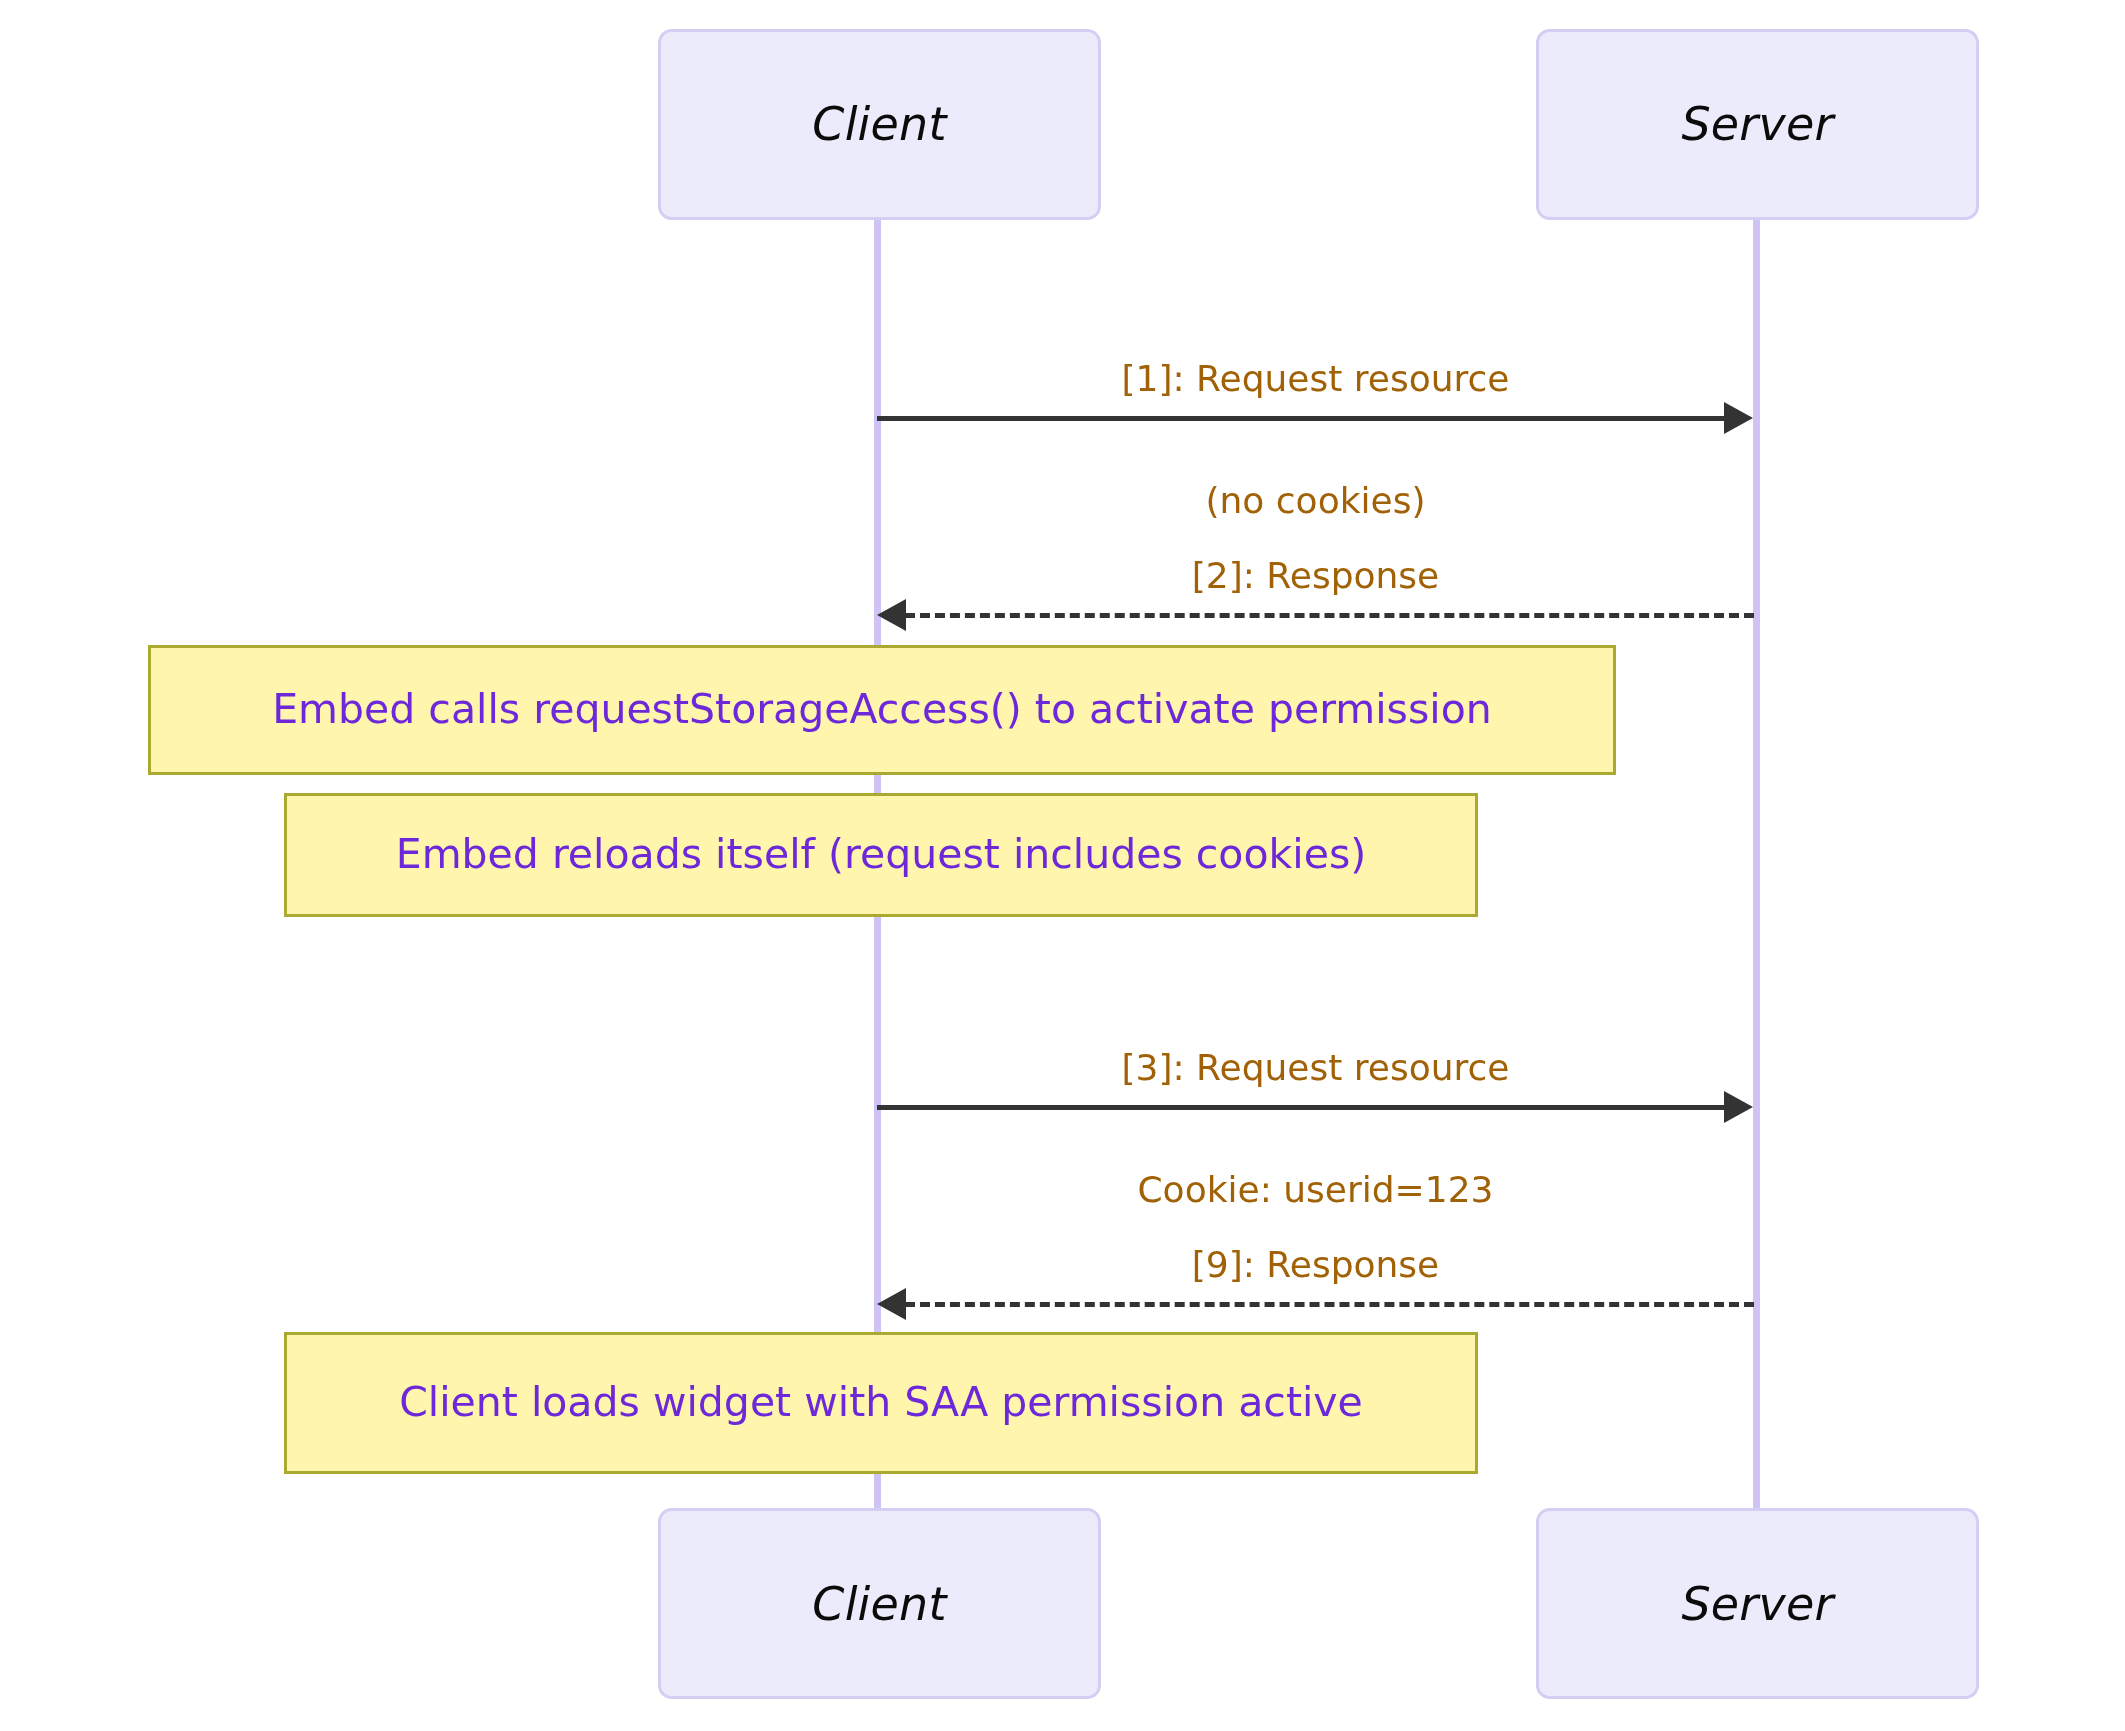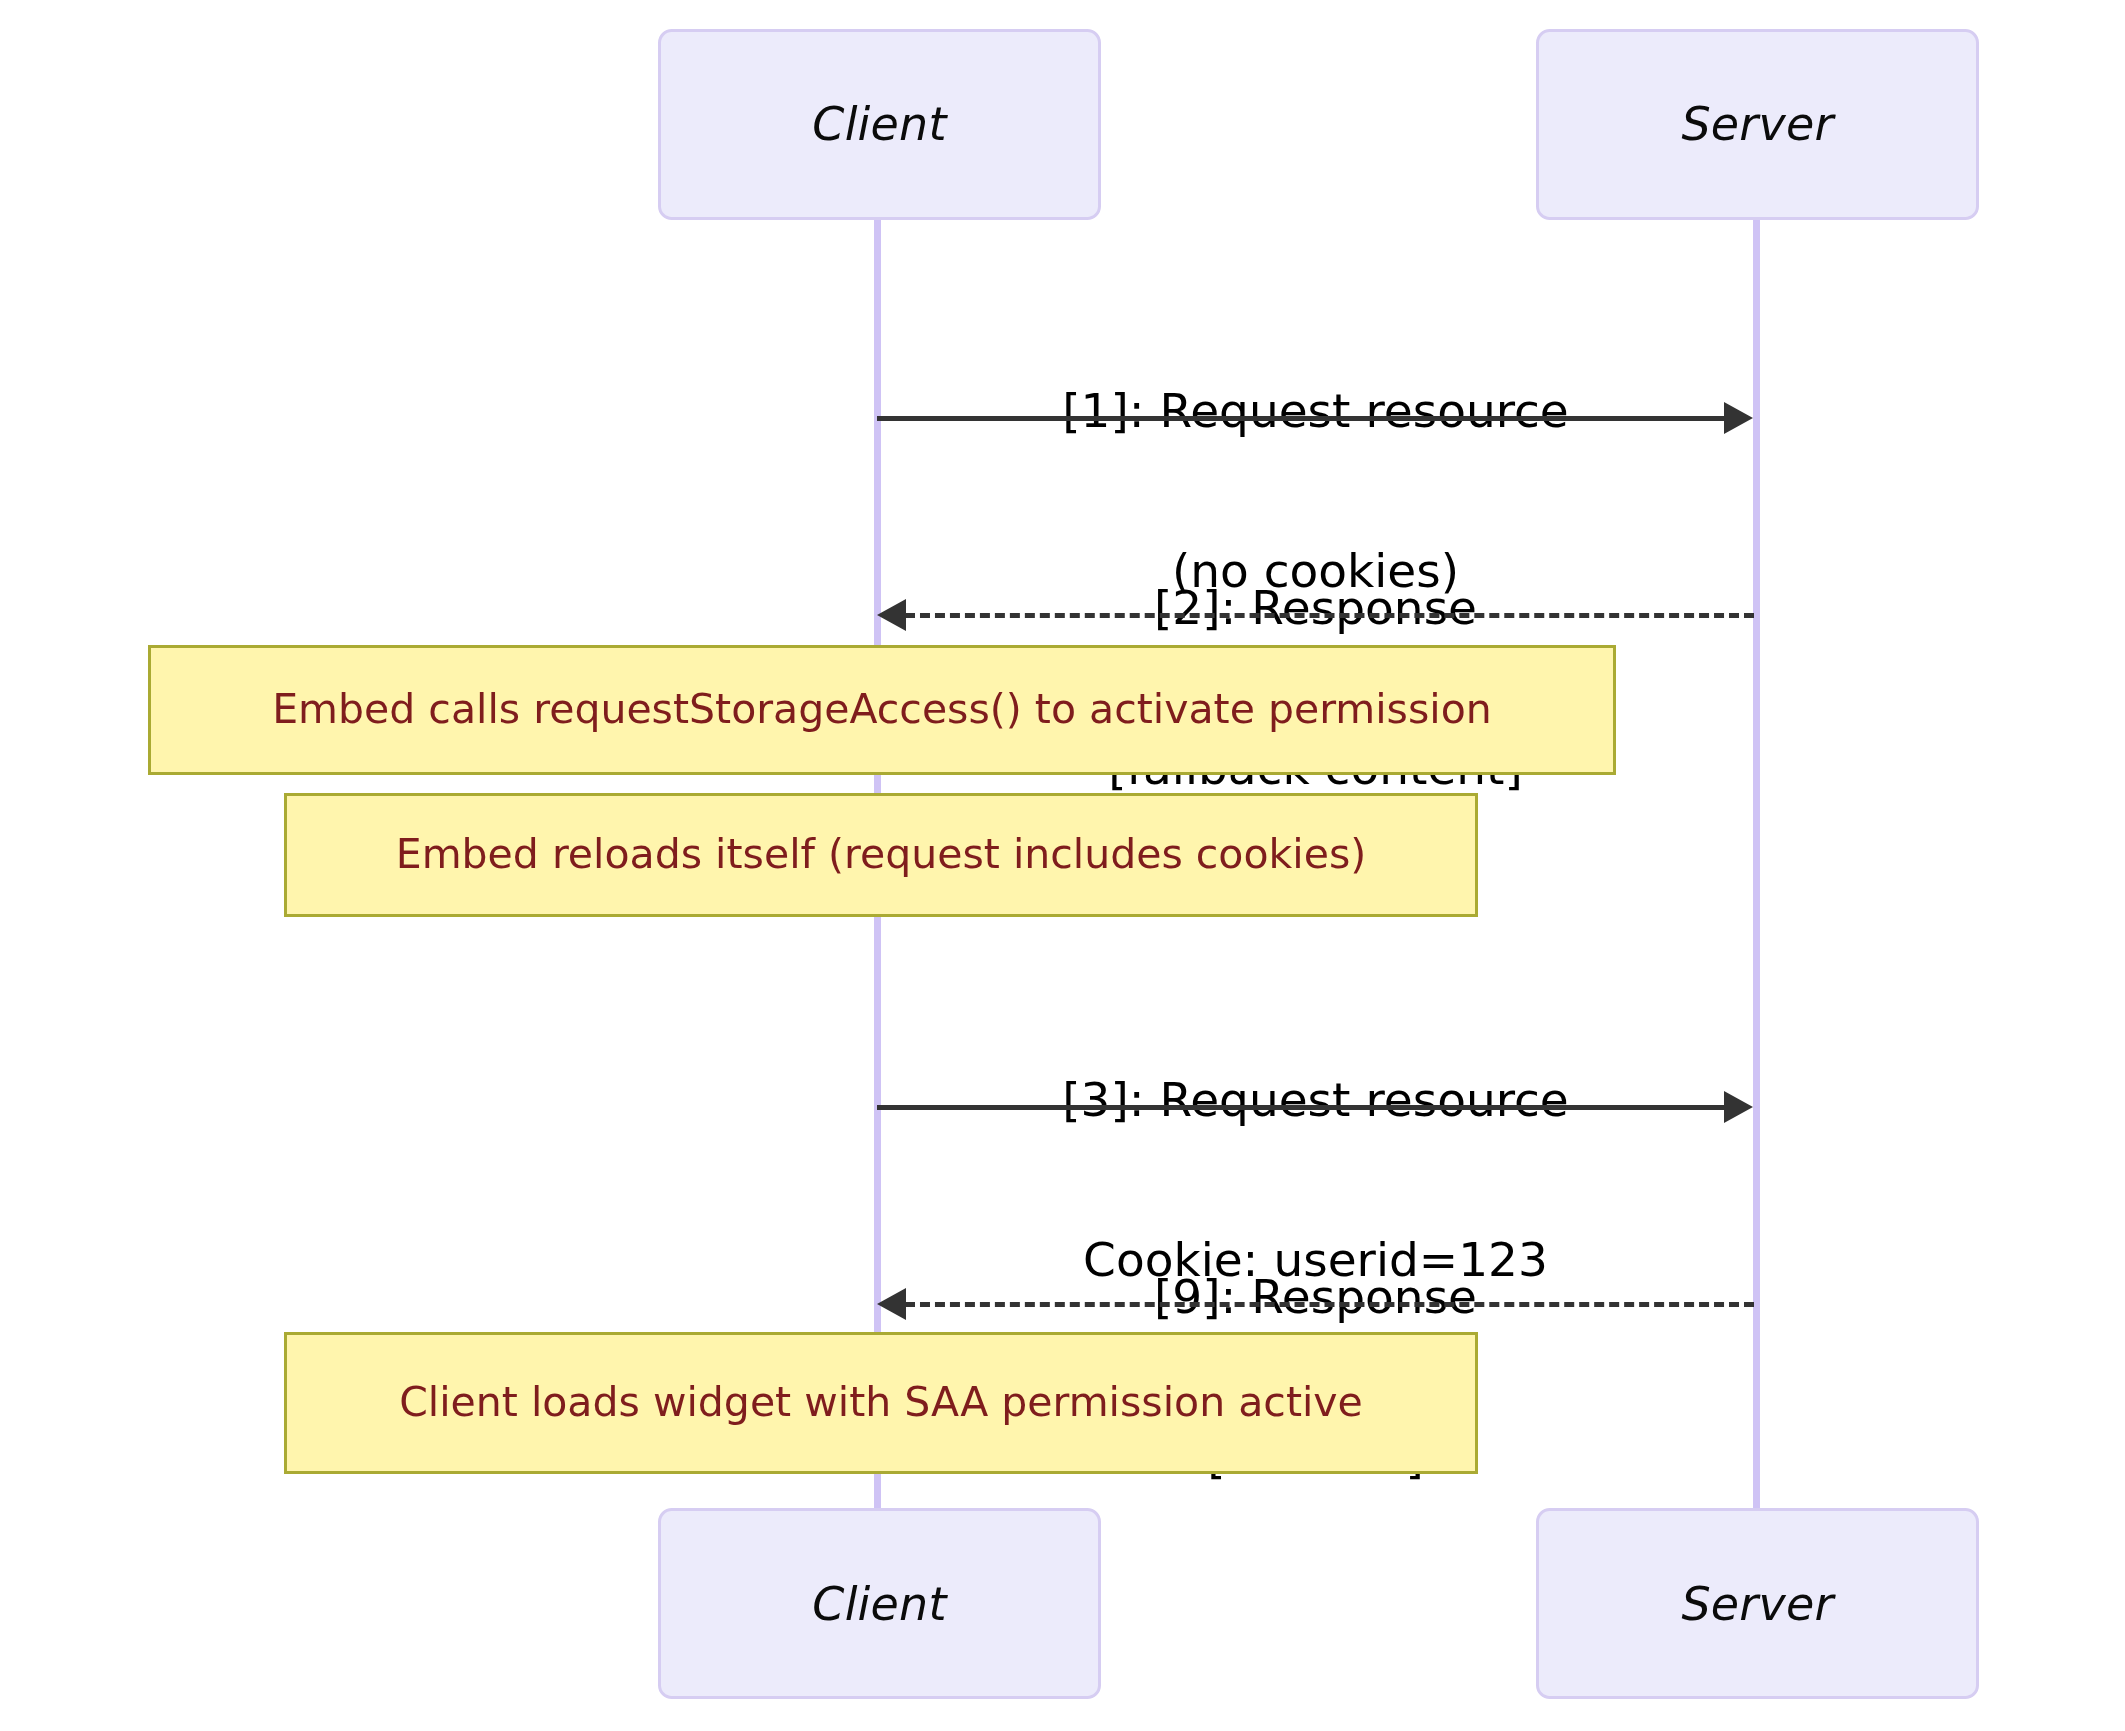--- a/index.html
+++ b/index.html
@@ -54,22 +54,22 @@
   .actor-bot.server  { left: 1536px; top: 1508px; width: 443px; height: 191px; }
 
   
   .message {
     position: absolute;
   }
   .msg-label {
     position: absolute;
     width: 100%;
     text-align: center;
-    font-size: 47px;
-    color: #000000;
+    font-size: 36px;
+    color: #a16207;
     font-family: "DejaVu Sans", sans-serif;
     line-height: 1.13;
     white-space: pre;
   }
   .msg-line {
     position: absolute;
     height: 0;
     border-top: 5.9px solid #333333;
   }
   .msg-line.dashed {
@@ -117,21 +117,21 @@
     position: absolute;
     box-sizing: border-box;
     background: #fff5ad;
     border: 3.9px solid #aaaa33;
     display: flex;
     align-items: center;
     justify-content: center;
   }
   .note-text {
     font-size: 41px;
-    color: #7f1d1d;
+    color: #6d28d9;
     font-family: "DejaVu Sans", sans-serif;
     text-align: center;
     line-height: 1.15;
   }
   #note-1 { left: 148px; top: 645px;  width: 1468px; height: 130px; }
   #note-2 { left: 284px; top: 793px;  width: 1194px; height: 124px; }
   #note-3 { left: 284px; top: 1332px; width: 1194px; height: 142px; }
 </style>
 </head>
 <body>

